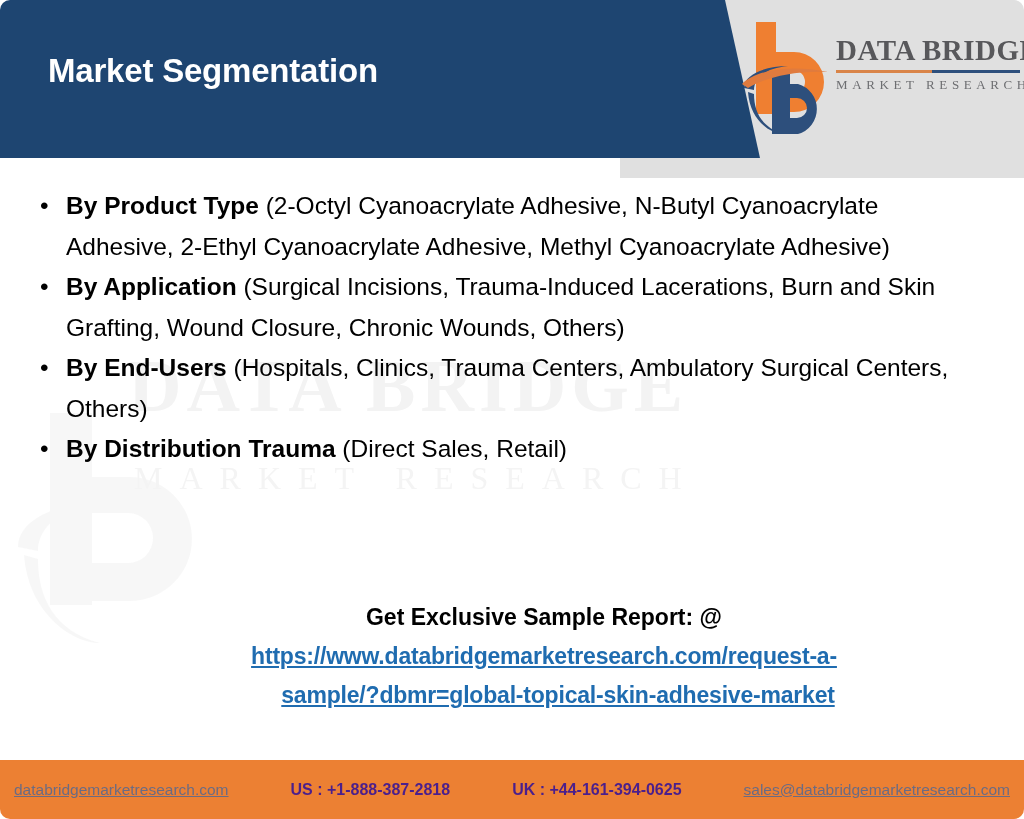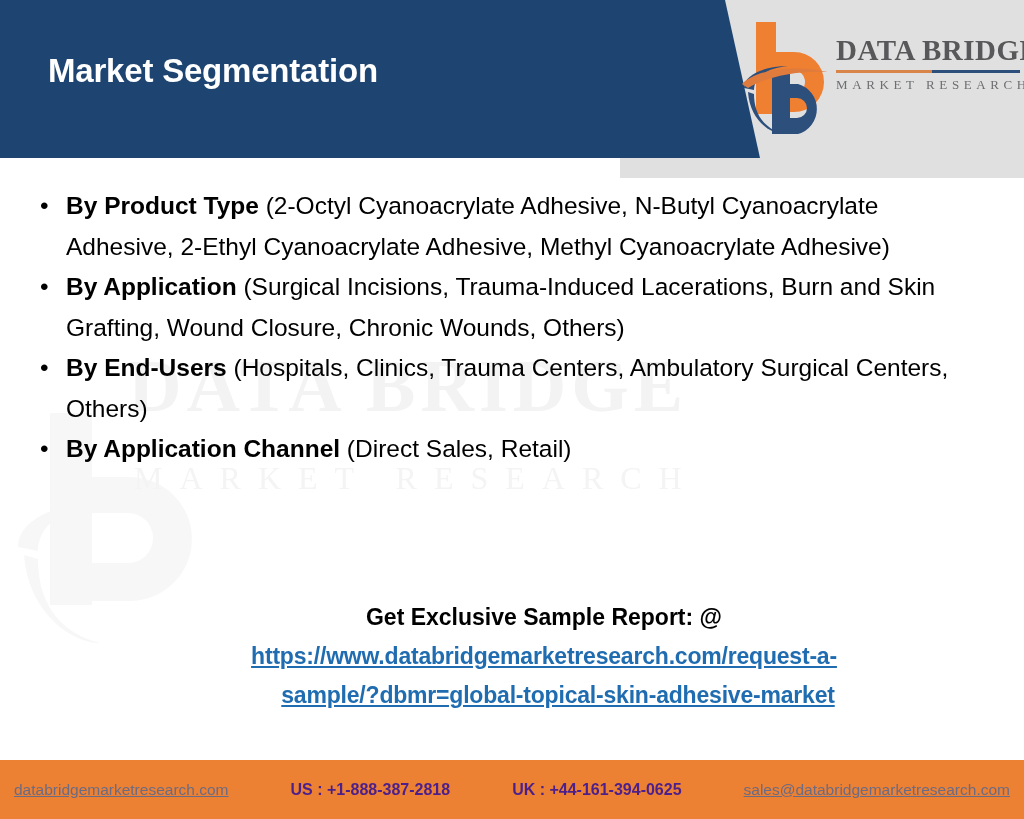--- a/index.html
+++ b/index.html
@@ -10,20 +10,21 @@
   }
   body {
     font-family: "Liberation Sans", sans-serif;
   }
   .slide {
     position: relative;
     width: 1024px;
     height: 819px;
     background: #ffffff;
     overflow: hidden;
+    border-radius: 10px;
   }
 
   
   .header {
     position: absolute;
     left: 0;
     top: 0;
     width: 1024px;
     height: 178px;
   }
@@ -286,21 +287,21 @@
       <li>
         <span class="dot">•</span><span class="b-head">By Product Type</span><span> (2-Octyl Cyanoacrylate Adhesive, N-Butyl Cyanoacrylate Adhesive, 2-Ethyl Cyanoacrylate Adhesive, Methyl Cyanoacrylate Adhesive)</span>
       </li>
       <li>
         <span class="dot">•</span><span class="b-head">By Application</span><span> (Surgical Incisions, Trauma-Induced Lacerations, Burn and Skin Grafting, Wound Closure, Chronic Wounds, Others)</span>
       </li>
       <li>
         <span class="dot">•</span><span class="b-head">By End-Users</span><span> (Hospitals, Clinics, Trauma Centers, Ambulatory Surgical Centers, Others)</span>
       </li>
       <li>
-        <span class="dot">•</span><span class="b-head">By Application Channel</span><span> (Direct Sales, Retail)</span>
+        <span class="dot">•</span><span class="b-head">By Distribution Trauma</span><span> (Direct Sales, Retail)</span>
       </li>
     </ul>
   </div>
 
   <div class="cta">
     <div class="cta-line">Get Exclusive Sample Report: @</div>
     <a class="cta-link" href="#"><span>https://www.databridgemarketresearch.com/request-a-</span><span class="l2">sample/?dbmr=global-topical-skin-adhesive-market</span></a>
   </div>
 
   <div class="footer">

